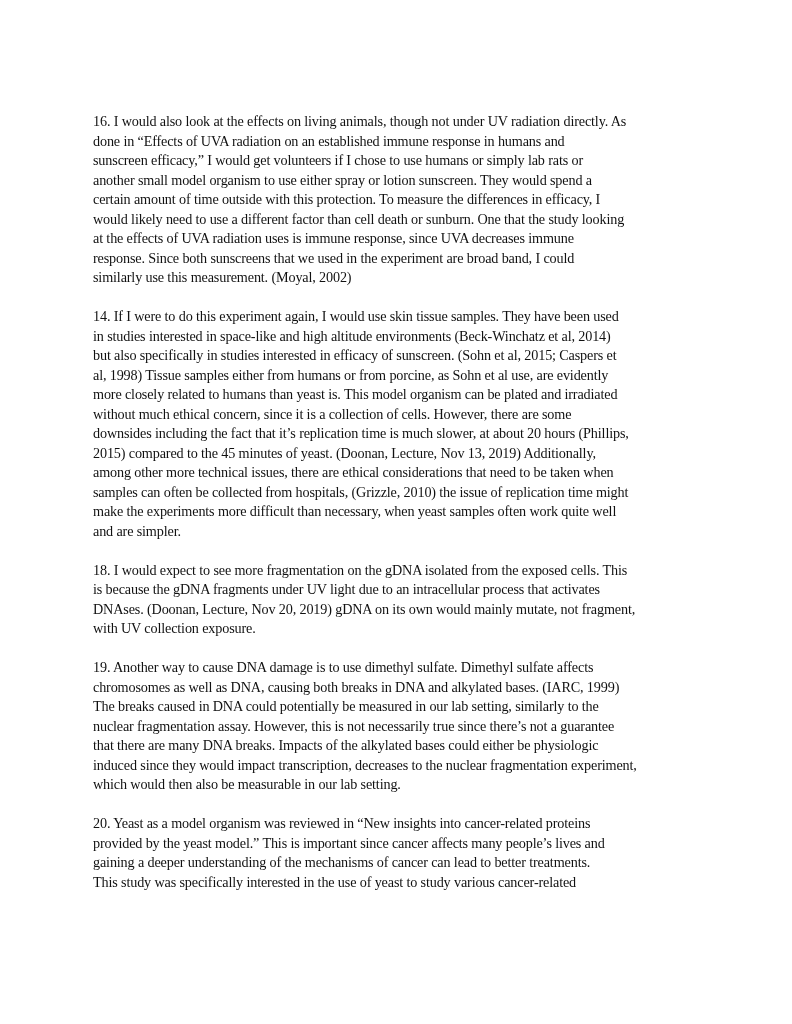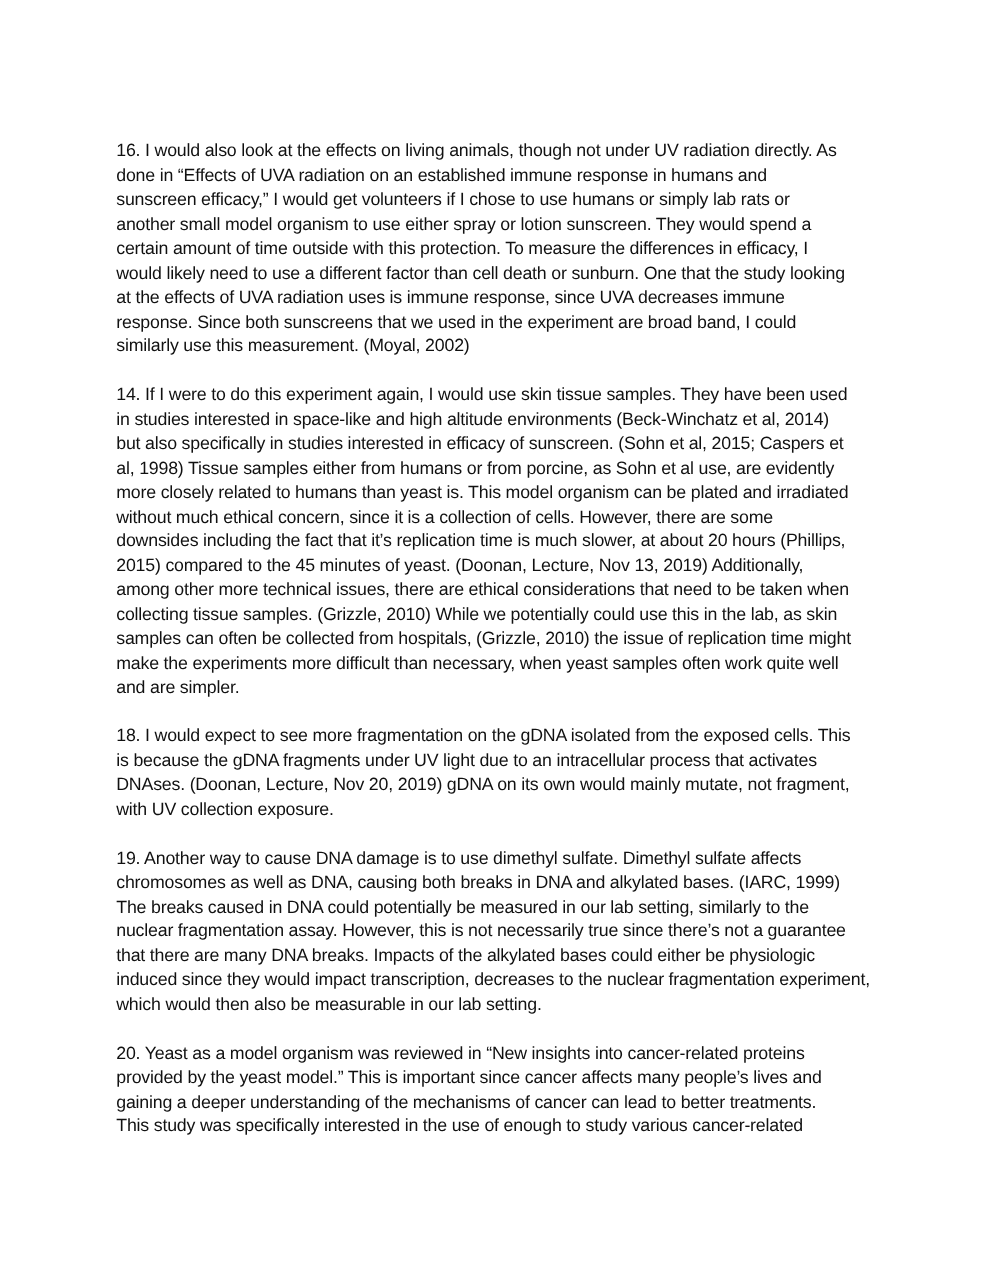--- a/index.html
+++ b/index.html
@@ -3,21 +3,21 @@
 <meta charset="utf-8">
 <style>
   html, body { margin: 0; padding: 0; background: #ffffff; }
   body { width: 792px; height: 1024px; position: relative; overflow: hidden; }
   .page {
     position: absolute; left: 93px; top: 112px; width: 620px;
     font-family: "Liberation Sans", sans-serif;
     font-size: 14.2px; line-height: 19.5px; color: #111111;
     letter-spacing: -0.15px;
   }
-  .para { margin: 0 0 19.5px 0; }
+  .para { margin: 0 0 19.5px 0; font-family: Liberation Serif, serif; }
   .line { display: block; white-space: nowrap; }
 </style>
 </head>
 <body>
 
 <div class="page">
 
   <div class="para">
     <span class="line">16. I would also look at the effects on living animals, though not under UV radiation directly. As</span>
     <span class="line">done in “Effects of UVA radiation on an established immune response in humans and</span>
@@ -33,21 +33,20 @@
   <div class="para">
     <span class="line">14. If I were to do this experiment again, I would use skin tissue samples. They have been used</span>
     <span class="line">in studies interested in space-like and high altitude environments (Beck-Winchatz et al, 2014)</span>
     <span class="line">but also specifically in studies interested in efficacy of sunscreen. (Sohn et al, 2015; Caspers et</span>
     <span class="line">al, 1998) Tissue samples either from humans or from porcine, as Sohn et al use, are evidently</span>
     <span class="line">more closely related to humans than yeast is. This model organism can be plated and irradiated</span>
     <span class="line">without much ethical concern, since it is a collection of cells. However, there are some</span>
     <span class="line">downsides including the fact that it’s replication time is much slower, at about 20 hours (Phillips,</span>
     <span class="line">2015) compared to the 45 minutes of yeast. (Doonan, Lecture, Nov 13, 2019) Additionally,</span>
     <span class="line">among other more technical issues, there are ethical considerations that need to be taken when</span>
-    <span class="line">collecting tissue samples. (Grizzle, 2010) While we potentially could use this in the lab, as skin</span>
     <span class="line">samples can often be collected from hospitals, (Grizzle, 2010) the issue of replication time might</span>
     <span class="line">make the experiments more difficult than necessary, when yeast samples often work quite well</span>
     <span class="line">and are simpler.</span>
   </div>
 
   <div class="para">
     <span class="line">18. I would expect to see more fragmentation on the gDNA isolated from the exposed cells. This</span>
     <span class="line">is because the gDNA fragments under UV light due to an intracellular process that activates</span>
     <span class="line">DNAses. (Doonan, Lecture, Nov 20, 2019) gDNA on its own would mainly mutate, not fragment,</span>
     <span class="line">with UV collection exposure.</span>
@@ -60,16 +59,16 @@
     <span class="line">nuclear fragmentation assay. However, this is not necessarily true since there’s not a guarantee</span>
     <span class="line">that there are many DNA breaks. Impacts of the alkylated bases could either be physiologic</span>
     <span class="line">induced since they would impact transcription, decreases to the nuclear fragmentation experiment,</span>
     <span class="line">which would then also be measurable in our lab setting.</span>
   </div>
 
   <div class="para">
     <span class="line">20. Yeast as a model organism was reviewed in “New insights into cancer-related proteins</span>
     <span class="line">provided by the yeast model.” This is important since cancer affects many people’s lives and</span>
     <span class="line">gaining a deeper understanding of the mechanisms of cancer can lead to better treatments.</span>
-    <span class="line">This study was specifically interested in the use of enough to study various cancer-related</span>
+    <span class="line">This study was specifically interested in the use of yeast to study various cancer-related</span>
   </div>
 
 </div>
 
 </body></html>

